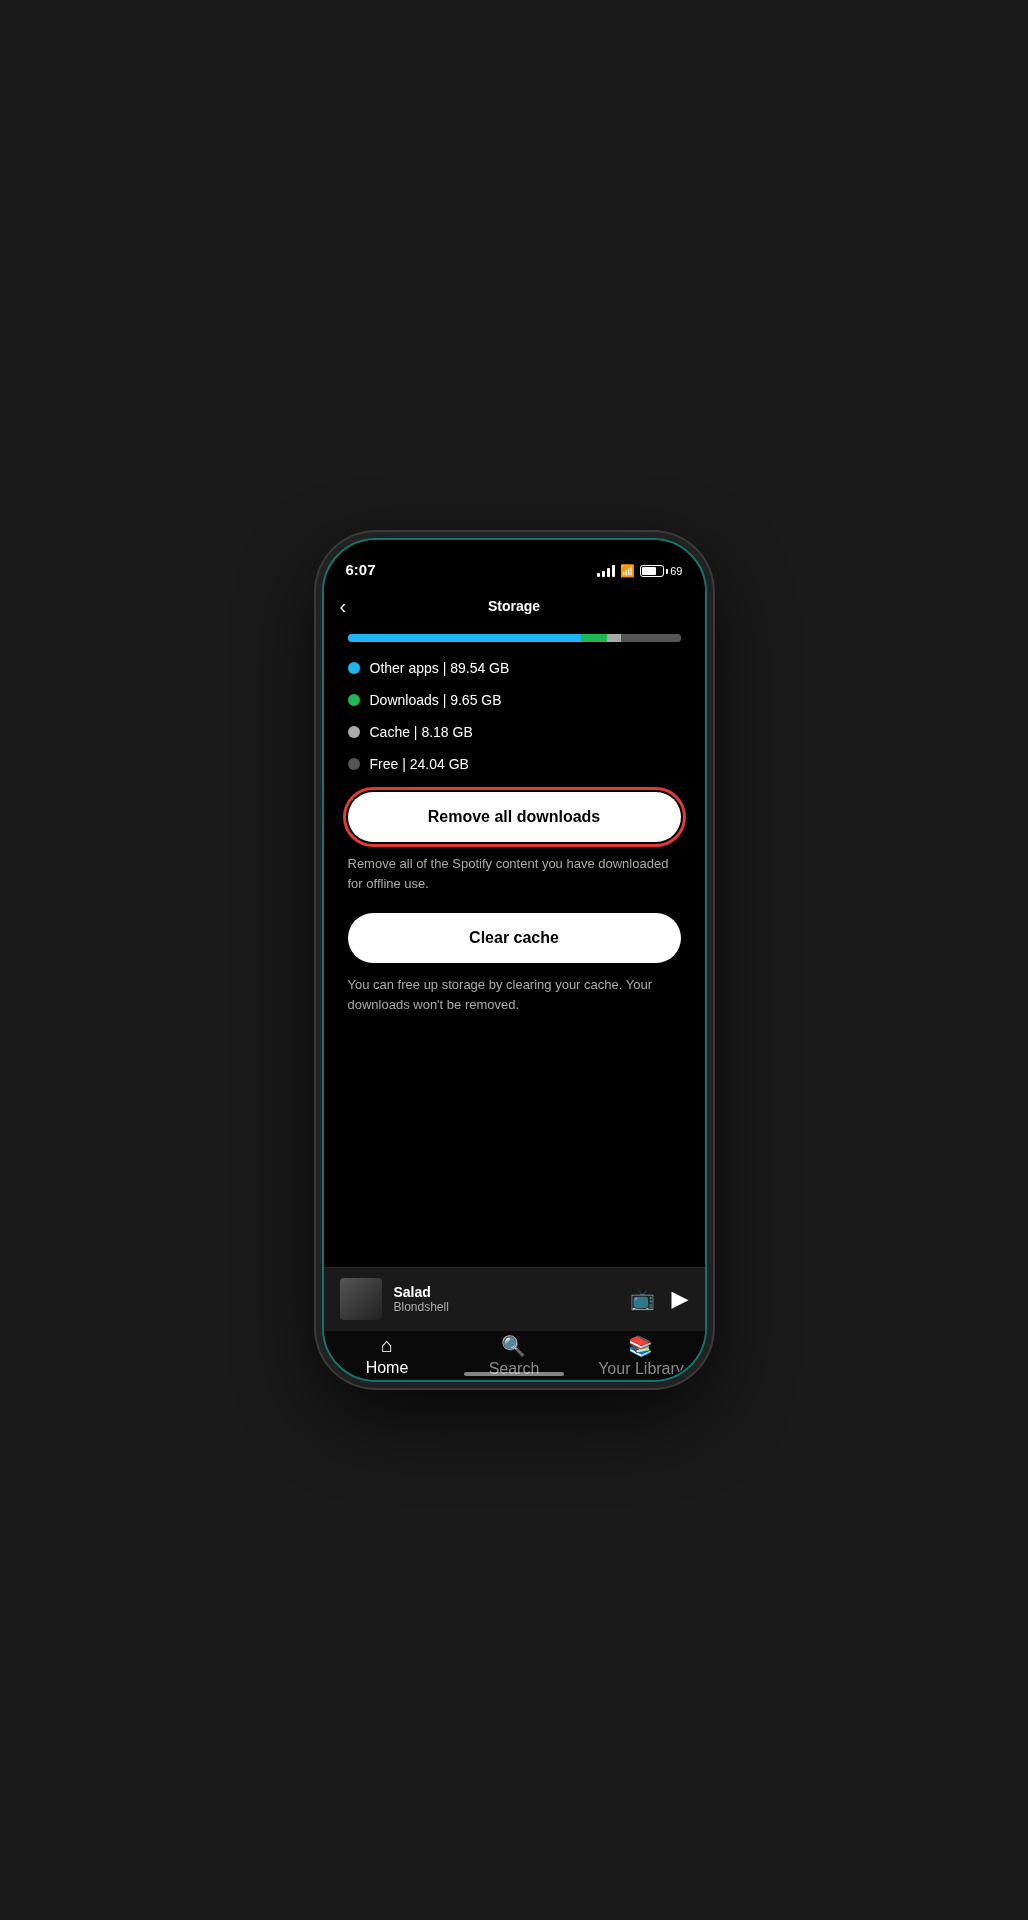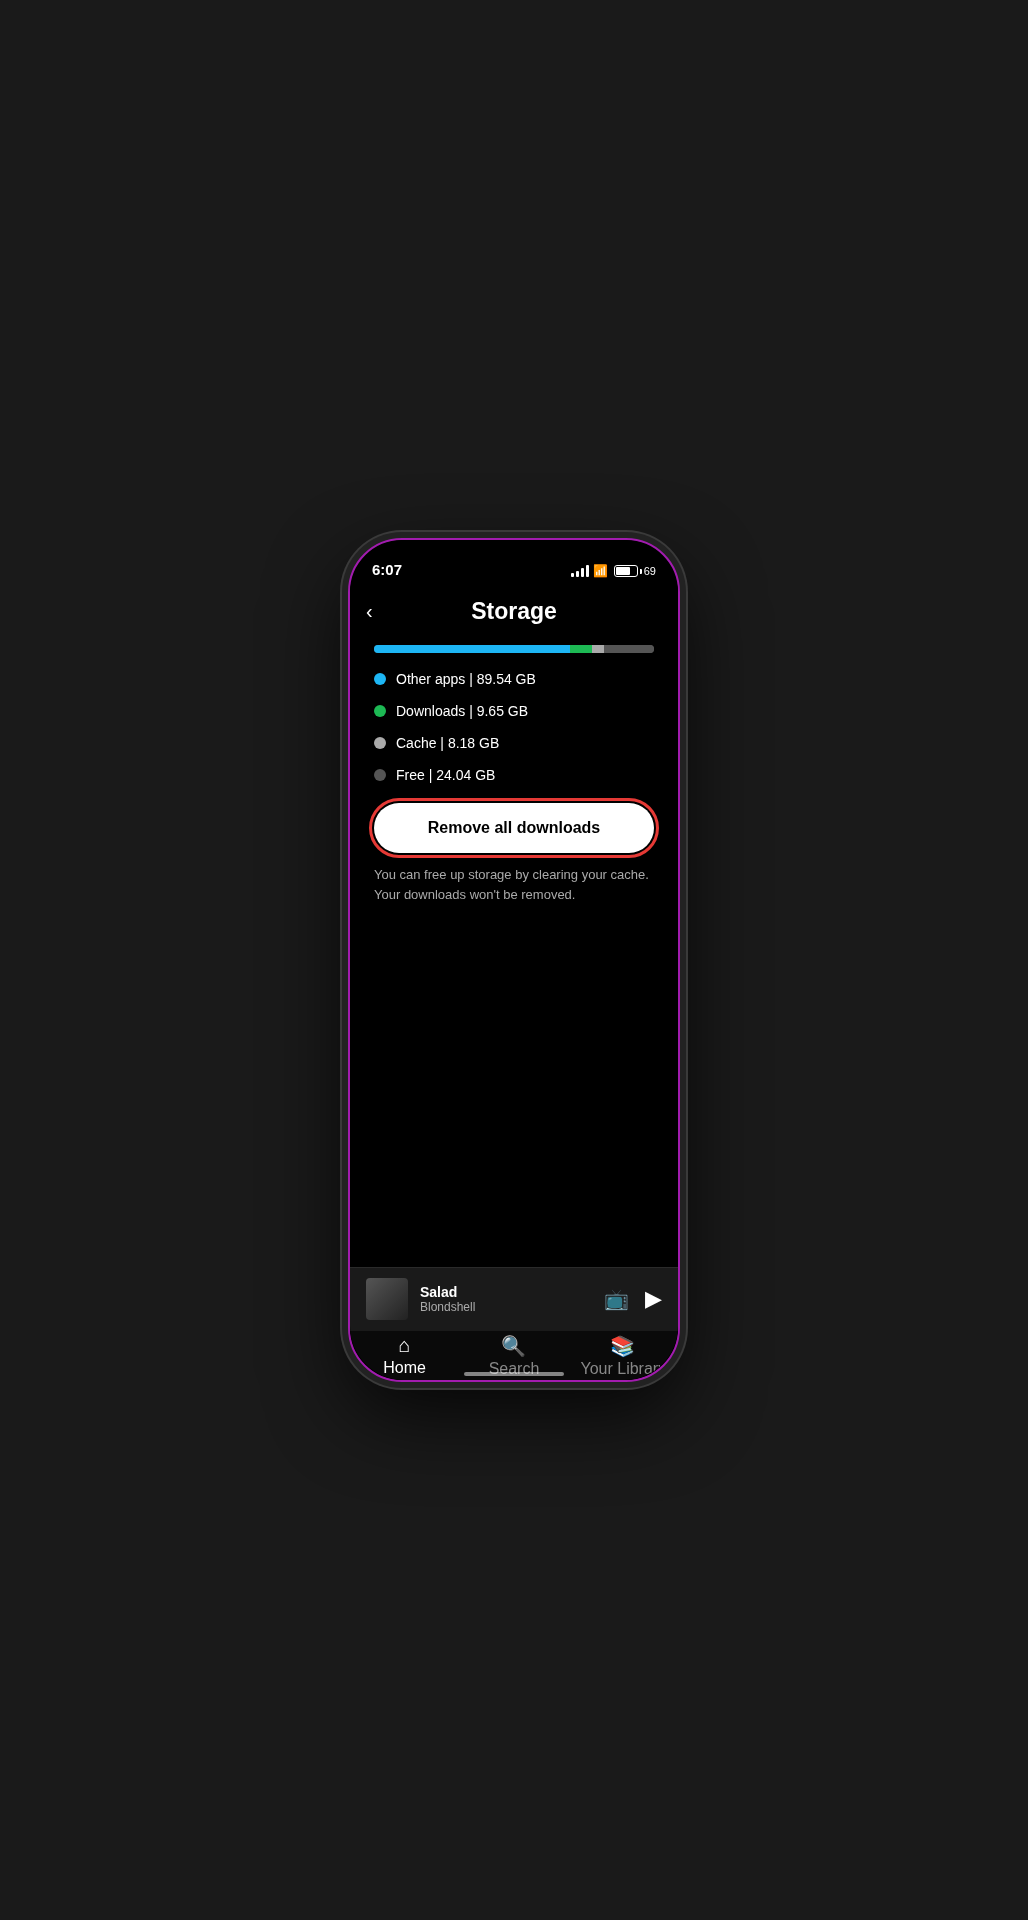--- a/index.html
+++ b/index.html
@@ -5,26 +5,26 @@
     * { margin: 0; padding: 0; box-sizing: border-box; }
     body {
       background: #1a1a1a;
       display: flex;
       justify-content: center;
       align-items: center;
       min-height: 100vh;
       font-family: -apple-system, BlinkMacSystemFont, 'Helvetica Neue', Arial, sans-serif;
     }
     .phone-shell {
-      width: 332px;
+      width: 385px;
       height: 844px;
       background: #000;
       border-radius: 54px;
       position: relative;
-      border: 2px solid #a21caf;
+      border: 2px solid #0f766e;
       overflow: hidden;
       box-shadow: 0 0 0 6px #222, 0 0 0 8px #3a3a3a, 0 30px 80px rgba(0,0,0,0.8);
     }
     
     .notch {
       position: absolute;
       top: 0;
       left: 50%;
       transform: translateX(-50%);
       width: 150px;
@@ -132,21 +132,21 @@
     }
     .back-btn {
       position: absolute;
       left: 16px;
       color: #fff;
       font-size: 20px;
       cursor: pointer;
     }
     .header-title {
       color: #fff;
-      font-size: 23px;
+      font-size: 14px;
       font-weight: 700;
     }
     
     .storage-section {
       padding: 10px 24px 0;
     }
     
     .progress-bar-container {
       height: 8px;
       background: #555;
@@ -413,21 +413,25 @@
           <div class="legend-item">
             <div class="legend-dot" style="background:#555"></div>
             <span class="legend-label">Free | 24.04 GB</span>
           </div>
         </div>
       </div>
 
       <div class="btn-section">
         <button class="main-btn highlighted">Remove all downloads</button>
       </div>
-
+      <p class="description-text">Remove all of the Spotify content you have downloaded for offline use.</p>
+
+      <div class="btn-section">
+        <button class="main-btn">Clear cache</button>
+      </div>
       <p class="description-text">You can free up storage by clearing your cache. Your downloads won't be removed.</p>
     </div>
 
     <div class="now-playing">
       <div class="now-playing-art">
         <div class="art-placeholder"></div>
       </div>
       <div class="now-playing-info">
         <div class="now-playing-title">Salad</div>
         <div class="now-playing-artist">Blondshell</div>

